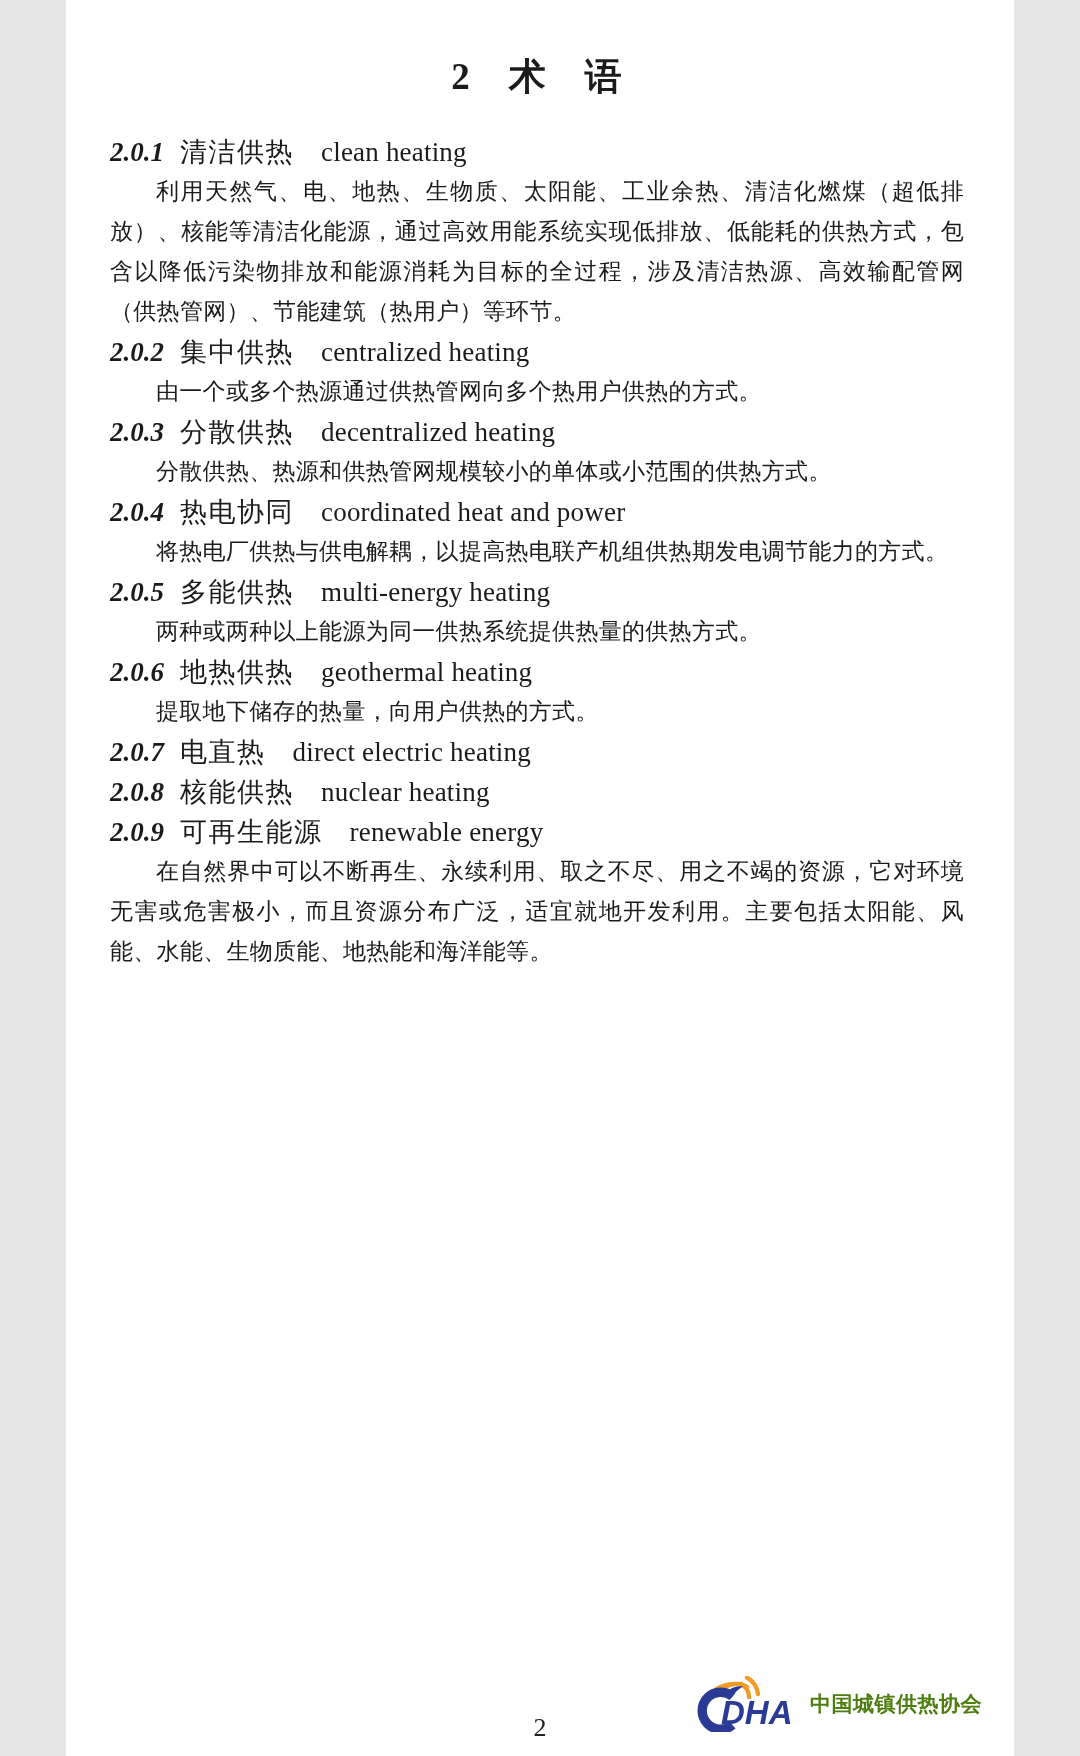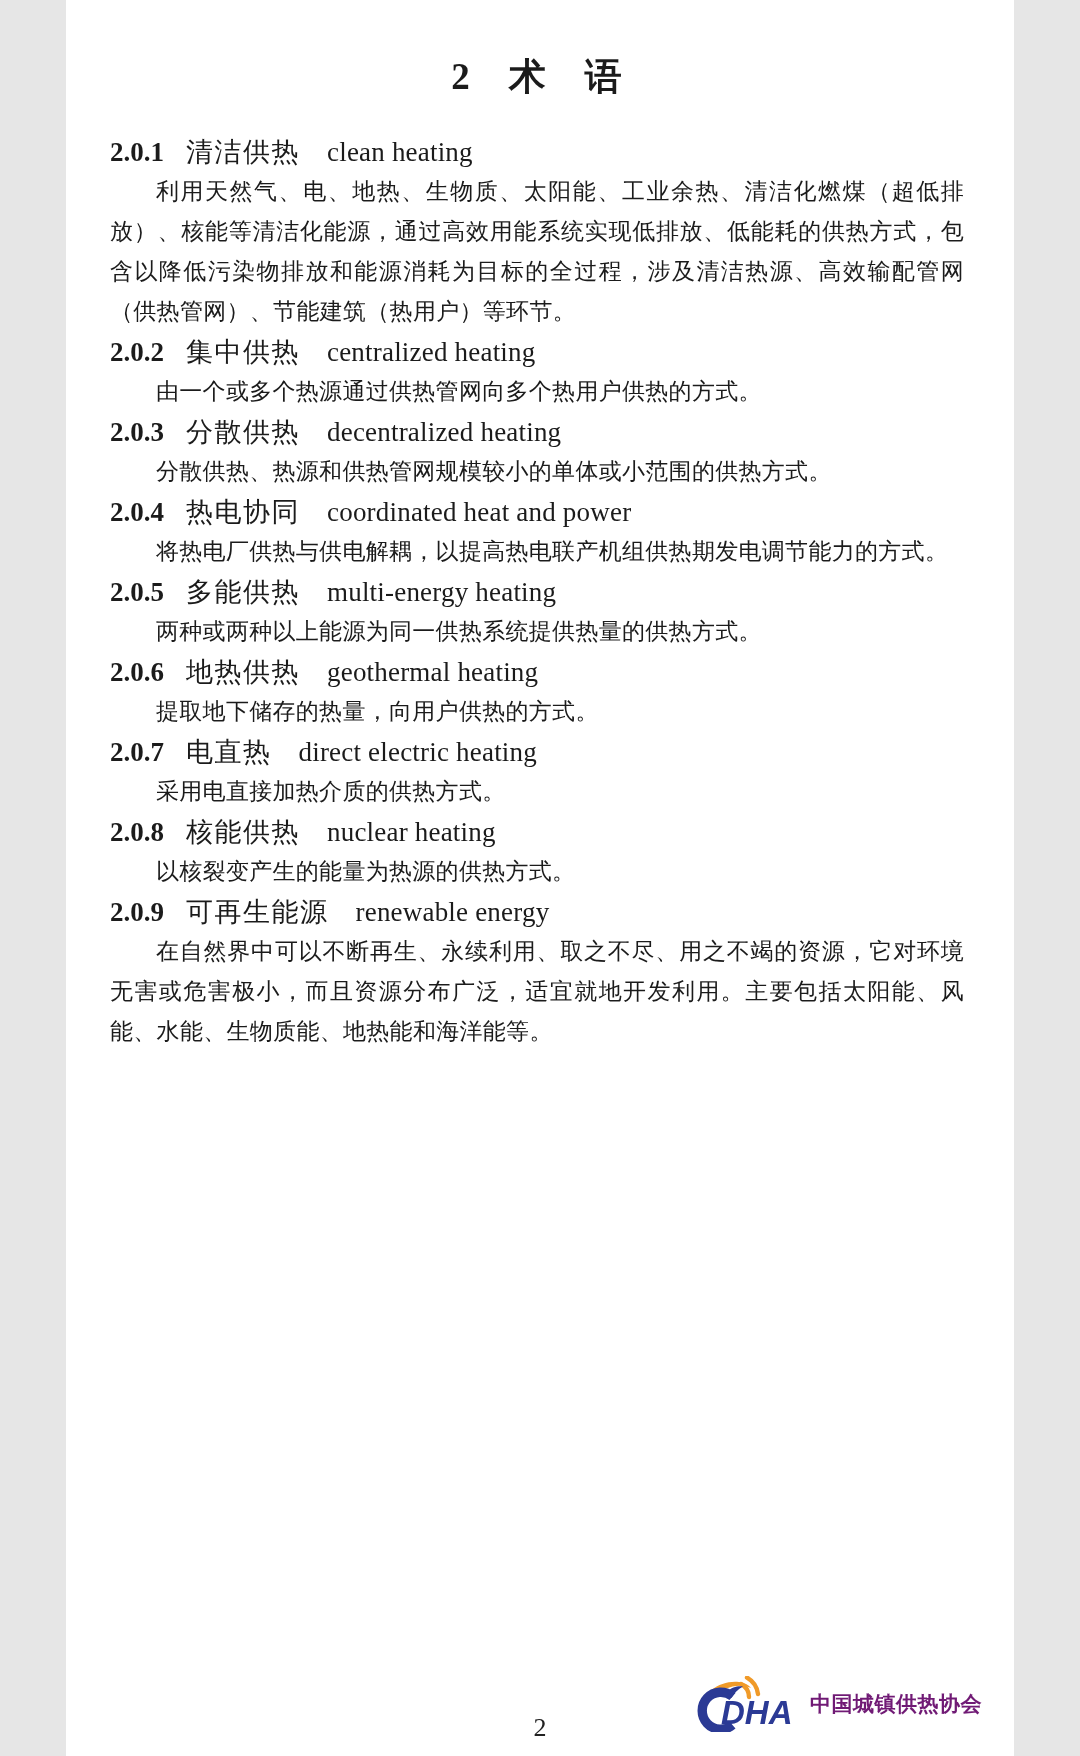--- a/index.html
+++ b/index.html
@@ -22,21 +22,22 @@
     line-height:46px;
   }
   .term{margin:0;}
   .term-heading{
     font-size:27px;
     line-height:40px;
     white-space:nowrap;
   }
   .term-heading .num{
     font-weight:700;
-    margin-right:22px;
+    margin-right:16px;
+    font-style:italic;
   }
   .term-heading .zh{
     margin-right:27px;
     letter-spacing:1.5px;
   }
   .term-heading .en{letter-spacing:0.2px;}
   .term-def{
     margin:0;
     font-size:23px;
     line-height:40px;
@@ -56,21 +57,21 @@
     position:absolute;
     top:1676px;
     right:32px;
     display:flex;
     align-items:center;
   }
   .logo-name{
     font-family:"Liberation Sans","DejaVu Sans",sans-serif;
     font-weight:700;
     font-size:21px;
-    color:#701a75;
+    color:#4d7c0f;
     letter-spacing:0.5px;
     margin-left:16px;
     white-space:nowrap;
   }
 </style>
 </head>
 <body>
 
 <div class="page">
   <div class="content">
@@ -116,28 +117,26 @@
       <div class="term-heading">
         <span class="num">2.0.6</span><span class="zh">地热供热</span><span class="en">geothermal heating</span>
       </div>
       <p class="term-def">提取地下储存的热量，向用户供热的方式。</p>
     </section>
 
     <section class="term">
       <div class="term-heading">
         <span class="num">2.0.7</span><span class="zh">电直热</span><span class="en">direct electric heating</span>
       </div>
-      <p class="term-def">采用电直接加热介质的供热方式。</p>
     </section>
 
     <section class="term">
       <div class="term-heading">
         <span class="num">2.0.8</span><span class="zh">核能供热</span><span class="en">nuclear heating</span>
       </div>
-      <p class="term-def">以核裂变产生的能量为热源的供热方式。</p>
     </section>
 
     <section class="term">
       <div class="term-heading">
         <span class="num">2.0.9</span><span class="zh">可再生能源</span><span class="en">renewable energy</span>
       </div>
       <p class="term-def">在自然界中可以不断再生、永续利用、取之不尽、用之不竭的资源，它对环境无害或危害极小，而且资源分布广泛，适宜就地开发利用。主要包括太阳能、风能、水能、生物质能、地热能和海洋能等。</p>
     </section>
 
   </div>

